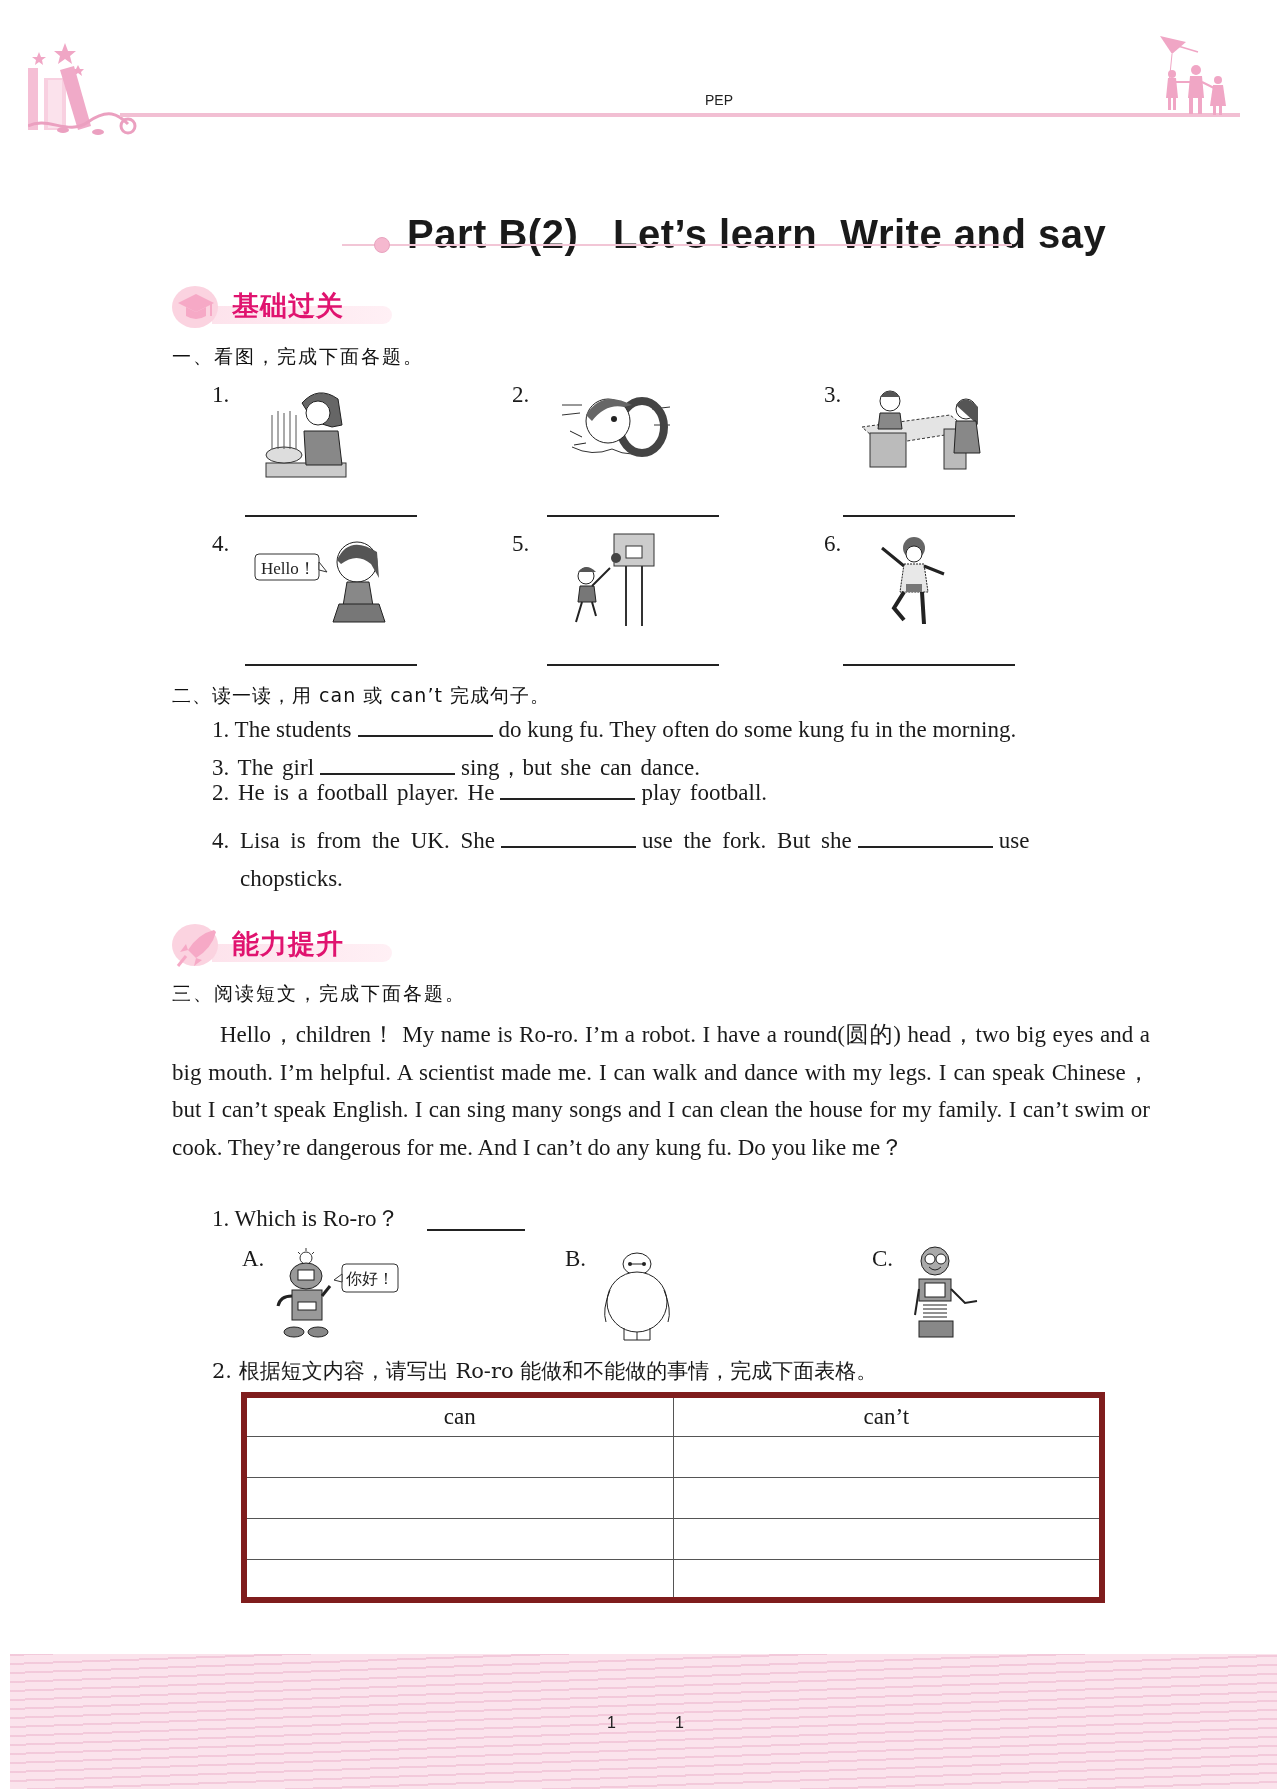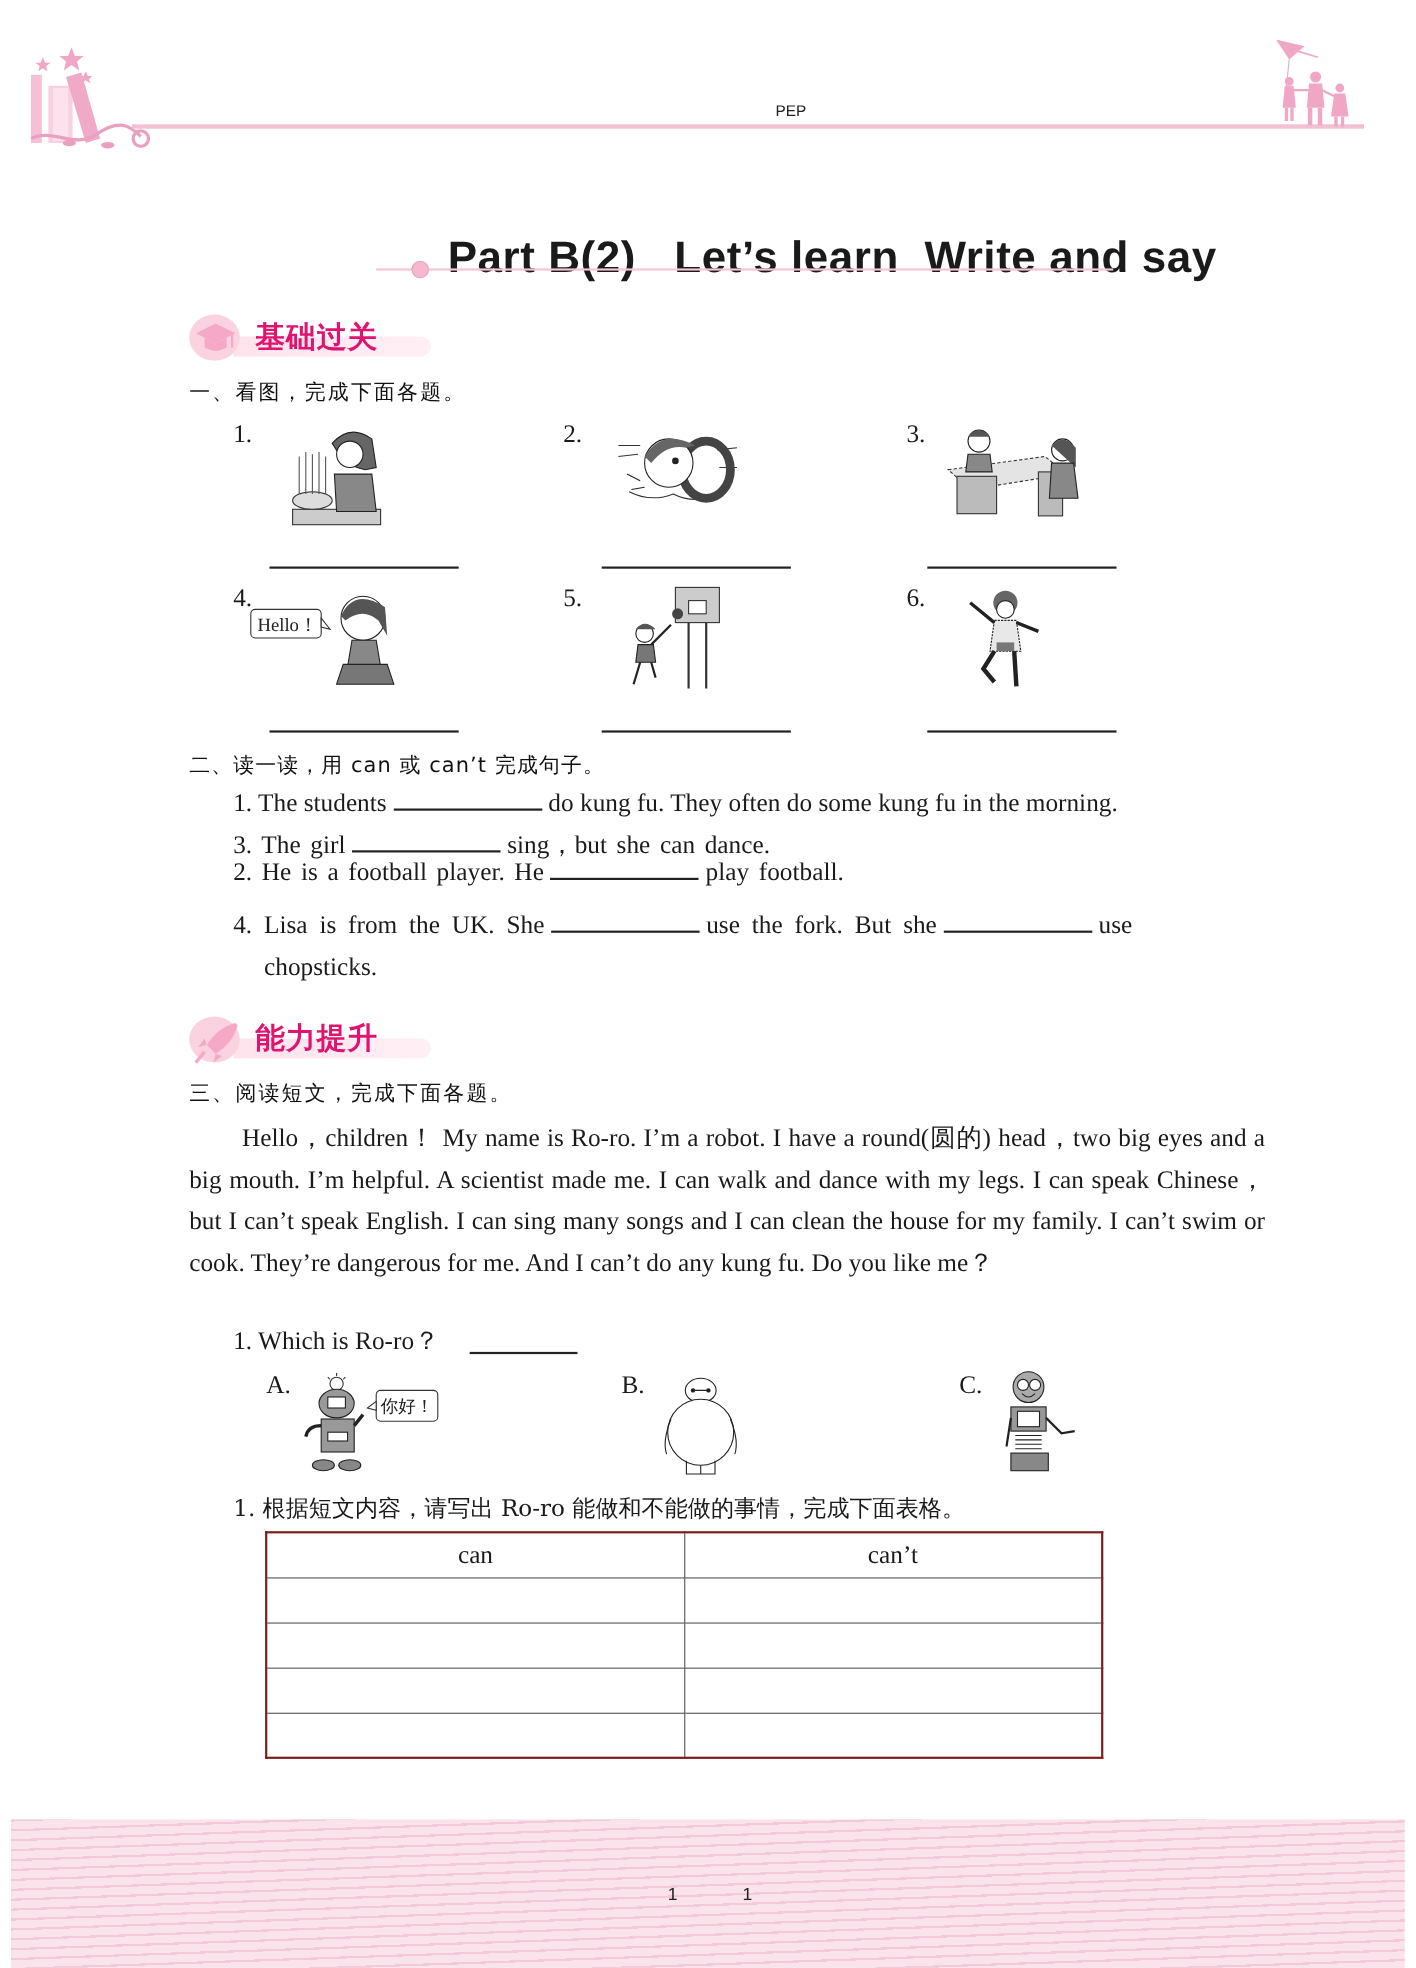--- a/index.html
+++ b/index.html
@@ -35,21 +35,21 @@
   
   .sent { position: absolute; left: 212px; font-size: 23px; white-space: pre; font-family: "Liberation Serif", serif; }
   .gap { display: inline-block; width: 135px; border-bottom: 2px solid #222; height: 18px; vertical-align: baseline; margin: 0 6px; }
 
   
   .passage { position: absolute; left: 172px; top: 1016px; width: 978px; font-size: 23px; line-height: 37.5px; text-align: justify; text-indent: 48px; font-family: "Liberation Serif", serif; }
   .q { position: absolute; font-size: 23px; white-space: pre; font-family: "Liberation Serif", serif; }
   .opt { position: absolute; font-size: 23px; font-family: "Liberation Serif", serif; }
 
   
-  .ans-table { position: absolute; left: 241px; top: 1392px; width: 762px; border-collapse: collapse; border: 2px solid #7f1d1d; }
+  .ans-table { position: absolute; left: 241px; top: 1392px; width: 864px; border-collapse: collapse; border: 6px solid #7f1d1d; }
   .ans-table th, .ans-table td { border: 1px solid #555; height: 41px; width: 50%; }
   .ans-table th { font-weight: normal; font-size: 23px; font-family: "Liberation Serif", serif; }
 
   
   .footer { position: absolute; left: 10px; top: 1654px; width: 1267px; height: 135px;
     background-color: #fbe3ec;
     background-image: repeating-linear-gradient(178deg, rgba(236,180,204,0.55) 0px, rgba(236,180,204,0.55) 2px, transparent 2px, transparent 9px);
   }
   .page-num { position: absolute; top: 1714px; font-family: "Liberation Sans", sans-serif; font-size: 16px; color: #222; }
 </style>
@@ -159,21 +159,21 @@
     <path d="M20 12 Q30 0 40 12 Z" fill="#555"></path>
     <path d="M20 28 L40 28 L42 44 L18 44 Z" fill="#888" stroke="#222"></path>
     <circle cx="106" cy="24" r="10" fill="#fff" stroke="#222"></circle>
     <path d="M96 20 Q106 8 118 22 L118 40 Z" fill="#555"></path>
     <path d="M96 36 L116 36 L120 68 L94 68 Z" fill="#888" stroke="#222"></path>
   </svg>
 </div>
 <div class="blank-line" style="left:843px; top:515px;"></div>
 
 <div class="num" style="left:212px; top:531px;">4.</div>
-<div class="pic" style="left:226px; top:534px;">
+<div class="pic" style="left:253px; top:534px;">
   <svg width="150" height="96" viewBox="0 0 150 96">
     <rect x="2" y="20" width="64" height="26" rx="4" fill="#fff" stroke="#333"></rect>
     <polygon points="66,28 74,38 66,36" fill="#fff" stroke="#333"></polygon>
     <text x="8" y="40" font-family="Liberation Serif, serif" font-size="17" fill="#222">Hello！</text>
     <circle cx="104" cy="28" r="20" fill="#fff" stroke="#222"></circle>
     <path d="M84 26 Q 96 0 124 18 L 126 44 L 118 30 Q 104 18 88 30 Z" fill="#555"></path>
     <path d="M94 48 L116 48 L120 72 L90 72 Z" fill="#888" stroke="#222"></path>
     <path d="M86 70 L126 70 L132 88 L80 88 Z" fill="#777" stroke="#222"></path>
   </svg>
 </div>
@@ -288,21 +288,21 @@
         <line x1="18" y1="64" x2="42" y2="64"></line>
         <line x1="18" y1="68" x2="42" y2="68"></line>
         <line x1="18" y1="72" x2="42" y2="72"></line>
       </g>
     <rect x="14" y="76" width="34" height="16" fill="#888" stroke="#222"></rect>
     <path d="M46 44 L 60 58 L 72 56" stroke="#222" stroke-width="2" fill="none"></path>
     <path d="M14 44 L 10 70" stroke="#222" stroke-width="2"></path>
   </svg>
 </div>
 
-<div class="q" style="left:212px; top:1357px; font-family:'DejaVu Serif', serif; font-size:21px;">1. 根据短文内容，请写出 Ro-ro 能做和不能做的事情，完成下面表格。</div>
+<div class="q" style="left:212px; top:1357px; font-family:'DejaVu Serif', serif; font-size:21px;">2. 根据短文内容，请写出 Ro-ro 能做和不能做的事情，完成下面表格。</div>
 
 <table class="ans-table">
   <thead>
     <tr>
       <th>can</th>
       <th>can’t</th>
     </tr>
   </thead>
   <tbody>
     <tr>

